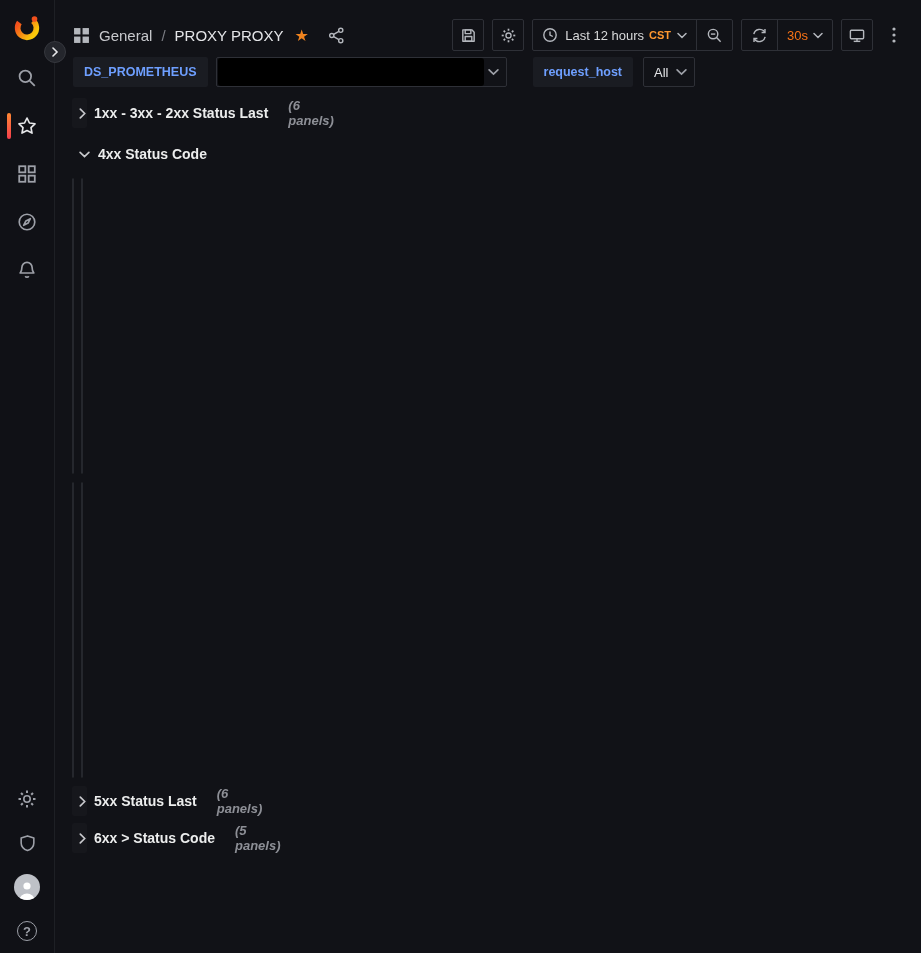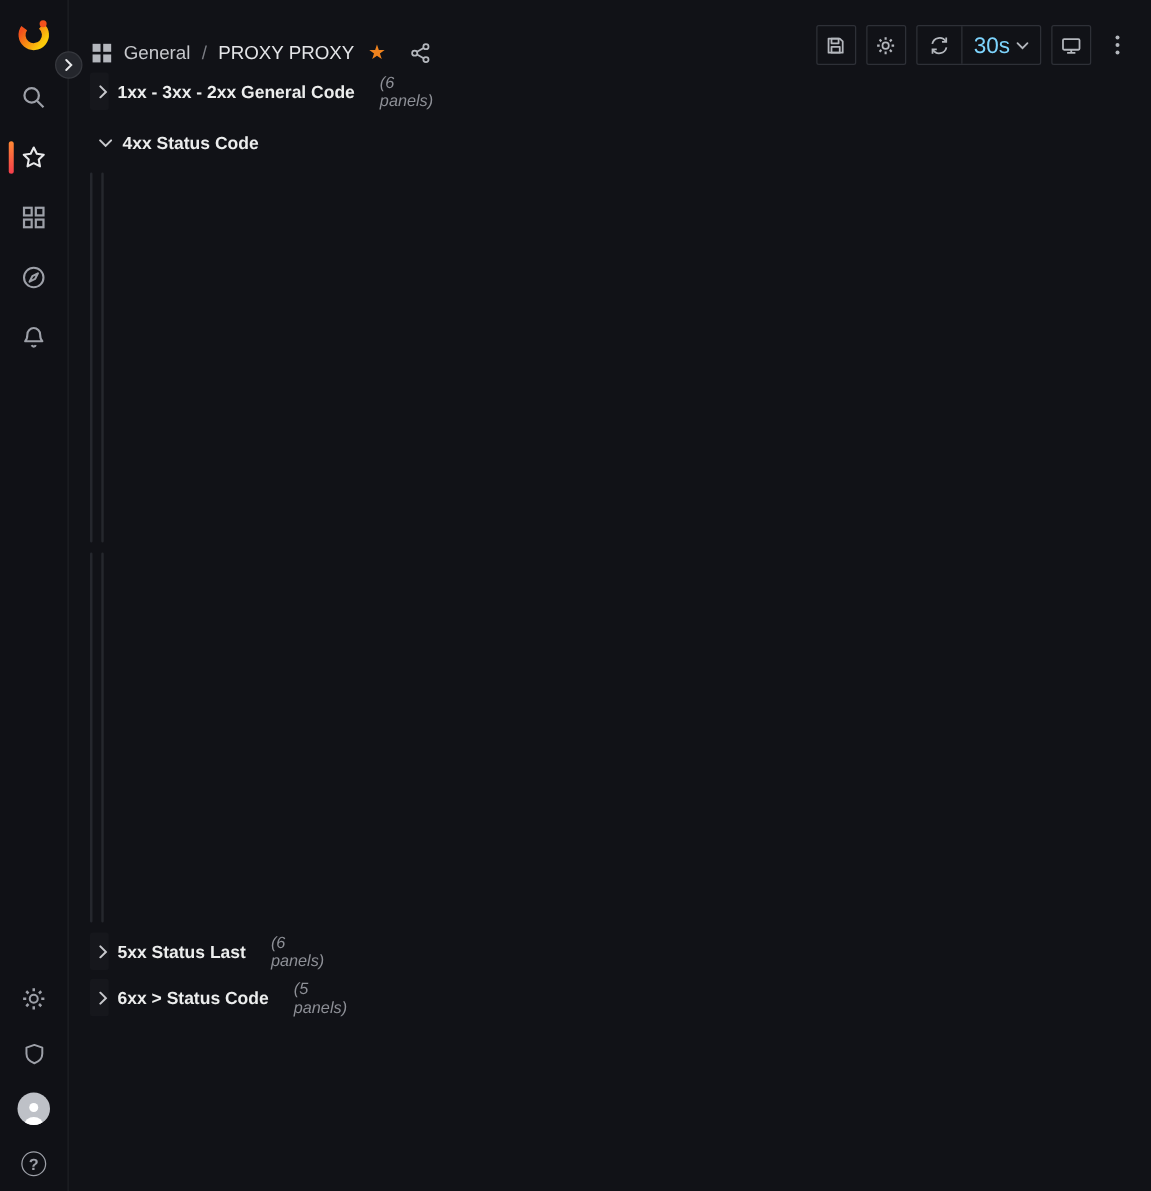--- a/index.html
+++ b/index.html
@@ -37,40 +37,40 @@
     display:flex; align-items:center; justify-content:center;
     font-size:13px; font-weight:700; color:#9da0a8;
   }
   .expand-btn {
     position:absolute; left:44px; top:41px; width:22px; height:22px; z-index:30;
     border-radius:50%; background:#24262c; border:1px solid #36383e;
     display:flex; align-items:center; justify-content:center; color:#e7e8ea; cursor:pointer;
   }
   
   .main { flex:1; display:flex; flex-direction:column; min-width:0; }
-  .nav { height:52px; display:flex; align-items:flex-end; padding:18px 14px 0 18px; }
+  .nav { height:52px; display:flex; align-items:center; padding:18px 14px 0 18px; }
   .crumb { display:flex; align-items:center; gap:9px; }
   .crumb .grid-ic { color:#b4b7bd; display:flex; }
   .crumb-section { font-size:15px; color:#c7c8cc; }
   .crumb-sep { font-size:15px; color:#7b7d84; }
   .crumb-title { font-size:15px; color:#e4e5e8; font-weight:500; }
   .star-fav { color:#f0831e; font-size:16px; margin-left:2px; }
   .share-ic { color:#b4b7bd; margin-left:10px; display:flex; cursor:pointer; }
   .nav-actions { margin-left:auto; display:flex; align-items:center; gap:8px; }
   .tb {
     height:32px; border:1px solid #2e3037; border-radius:2px; background:transparent;
     display:flex; align-items:center; justify-content:center; color:#b4b7bd; cursor:pointer;
   }
   .tb.square { width:32px; }
   .tb-group { display:flex; align-items:stretch; border:1px solid #2e3037; border-radius:2px; height:32px; }
   .tb-group .seg { display:flex; align-items:center; padding:0 9px; color:#b4b7bd; cursor:pointer; }
   .tb-group .seg + .seg { border-left:1px solid #2e3037; }
   .time-label { font-size:13px; color:#d8d9da; margin:0 5px 0 7px; }
   .tz-label { font-size:11px; font-weight:700; color:#ff9830; margin-right:6px; }
-  .refresh-label { font-size:18px; color:#7dd3fc; margin-right:5px; }
+  .refresh-label { font-size:13px; color:#f97316; margin-right:5px; }
   .kebab { width:26px; height:32px; display:flex; align-items:center; justify-content:center; color:#b4b7bd; cursor:pointer; }
   
   .submenu { height:40px; display:flex; align-items:center; padding:0 14px 0 18px; gap:8px; }
   .chip {
     height:30px; padding:0 11px; background:#1a1c22; border-radius:2px;
     display:flex; align-items:center; font-size:12.5px; font-weight:600; color:#6e9fff; cursor:pointer;
   }
   .var-select {
     height:30px; border:1px solid #2e3037; border-radius:2px; background:#111217;
     display:flex; align-items:center; cursor:pointer;
@@ -87,21 +87,21 @@
   }
   .row-head.collapsed { background:#16171c; }
   .row-chevron { color:#c7c8cc; display:flex; margin-right:8px; }
   .row-title { font-size:14px; font-weight:700; color:#eceded; white-space:nowrap; }
   .leader {
     height:12px; margin-left:8px;
     background-image:radial-gradient(circle,#70737c 1px,transparent 1.3px);
     background-size:7px 12px; background-position:0 7px; background-repeat:repeat-x;
   }
   .w1 { width:252px; } .w2 { width:326px; } .w3 { width:352px; } .w4 { width:326px; }
-  .panels-count { font-style:italic; color:#8d8f96; font-size:13px; margin-left:12px; }
+  .panels-count { font-style:italic; color:#8d8f96; font-size:13px; margin-left:12px;font-weight:bold; }
   .handle {
     margin-left:auto; width:12px; height:19px; cursor:grab;
     background-image:radial-gradient(circle,#55575e 1.2px,transparent 1.45px);
     background-size:6px 6.5px; background-position:0 1px;
   }
   .rh1 { margin-top:2px; }
   .rh2 { margin-top:11px;justify-content:space-between; }
   .rh3 { margin-top:8px; }
   .rh4 { margin-top:7px; }
   .grid2 { display:grid; grid-template-columns:1fr 1fr; gap:8px 7px; margin-top:9px; }
@@ -263,20 +263,40 @@
               <line x1="15.6" y1="10" x2="18" y2="10"></line>
             <line x1="4.3" y1="4.3" x2="6" y2="6"></line>
               <line x1="14" y1="14" x2="15.7" y2="15.7"></line>
             <line x1="15.7" y1="4.3" x2="14" y2="6"></line>
               <line x1="6" y1="14" x2="4.3" y2="15.7"></line>
           </g>
         </svg>
       </div>
       <div class="tb-group">
         <div class="seg">
+          <svg class="ic" width="16" height="16" viewBox="0 0 16 16" fill="none" stroke="currentColor" stroke-width="1.4">
+            <circle cx="8" cy="8" r="6.2"></circle>
+              <polyline points="8,4.5 8,8 10.8,9.5"></polyline>
+          </svg>
+          <span class="time-label">Last 12 hours</span>
+          <span class="tz-label">CST</span>
+          <svg class="ic" width="10" height="7" viewBox="0 0 10 7" fill="none" stroke="currentColor" stroke-width="1.5" stroke-linecap="round">
+            <polyline points="1,1.5 5,5.5 9,1.5"></polyline>
+          </svg>
+        </div>
+        <div class="seg">
+          <svg class="ic" width="17" height="17" viewBox="0 0 18 18" fill="none" stroke="currentColor" stroke-width="1.5">
+            <circle cx="7.5" cy="7.5" r="5"></circle>
+              <line x1="11.2" y1="11.2" x2="15.5" y2="15.5"></line>
+              <line x1="5.2" y1="7.5" x2="9.8" y2="7.5"></line>
+          </svg>
+        </div>
+      </div>
+      <div class="tb-group">
+        <div class="seg">
           <svg class="ic" width="17" height="17" viewBox="0 0 18 18" fill="none" stroke="currentColor" stroke-width="1.5">
             <path d="M14.5 5.5A6.3 6.3 0 0 0 3 7.5"></path>
               <path d="M3.5 12.5A6.3 6.3 0 0 0 15 10.5"></path>
             <polyline points="14.8,2.2 14.8,5.8 11.2,5.8" fill="none"></polyline>
             <polyline points="3.2,15.8 3.2,12.2 6.8,12.2" fill="none"></polyline>
           </svg>
         </div>
         <div class="seg">
           <span class="refresh-label">30s</span>
           <svg class="ic" width="10" height="7" viewBox="0 0 10 7" fill="none" stroke="currentColor" stroke-width="1.5" stroke-linecap="round">
@@ -294,30 +314,51 @@
       <div class="kebab">
         <svg class="ic" width="4" height="16" viewBox="0 0 4 16" fill="currentColor">
           <circle cx="2" cy="2" r="1.6"></circle>
             <circle cx="2" cy="8" r="1.6"></circle>
             <circle cx="2" cy="14" r="1.6"></circle>
         </svg>
       </div>
     </div>
   </header>
 
+  <div class="submenu">
+    <div class="chip">DS_PROMETHEUS</div>
+    <div class="var-select">
+      <div class="redacted"></div>
+      <span class="caret">
+        <svg class="ic" width="11" height="8" viewBox="0 0 10 7" fill="none" stroke="currentColor" stroke-width="1.5" stroke-linecap="round">
+          <polyline points="1,1.5 5,5.5 9,1.5"></polyline>
+        </svg>
+      </span>
+    </div>
+    <div class="gap16"></div>
+    <div class="chip">request_host</div>
+    <div class="var-select all-select">
+      <span>All</span>
+      <span class="caret">
+        <svg class="ic" width="11" height="8" viewBox="0 0 10 7" fill="none" stroke="currentColor" stroke-width="1.5" stroke-linecap="round">
+          <polyline points="1,1.5 5,5.5 9,1.5"></polyline>
+        </svg>
+      </span>
+    </div>
+  </div>
 
   <section class="dash">
 
     <div class="row-head collapsed rh1">
       <span class="row-chevron">
         <svg class="ic" width="7" height="11" viewBox="0 0 6 10" fill="none" stroke="currentColor" stroke-width="1.5" stroke-linecap="round">
             <polyline points="1,1 5,5 1,9"></polyline>
           </svg>
       </span>
-      <span class="row-title">1xx - 3xx - 2xx General Code</span>
+      <span class="row-title">1xx - 3xx - 2xx Status Last</span>
       <span class="leader w1"></span>
       <span class="panels-count">(6 panels)</span>
       <span class="handle"></span>
     </div>
 
     <div class="row-head rh2">
       <span class="row-chevron">
         <svg class="ic" width="11" height="7" viewBox="0 0 10 6" fill="none" stroke="currentColor" stroke-width="1.5" stroke-linecap="round">
             <polyline points="1,1 5,5 9,1"></polyline>
           </svg>

